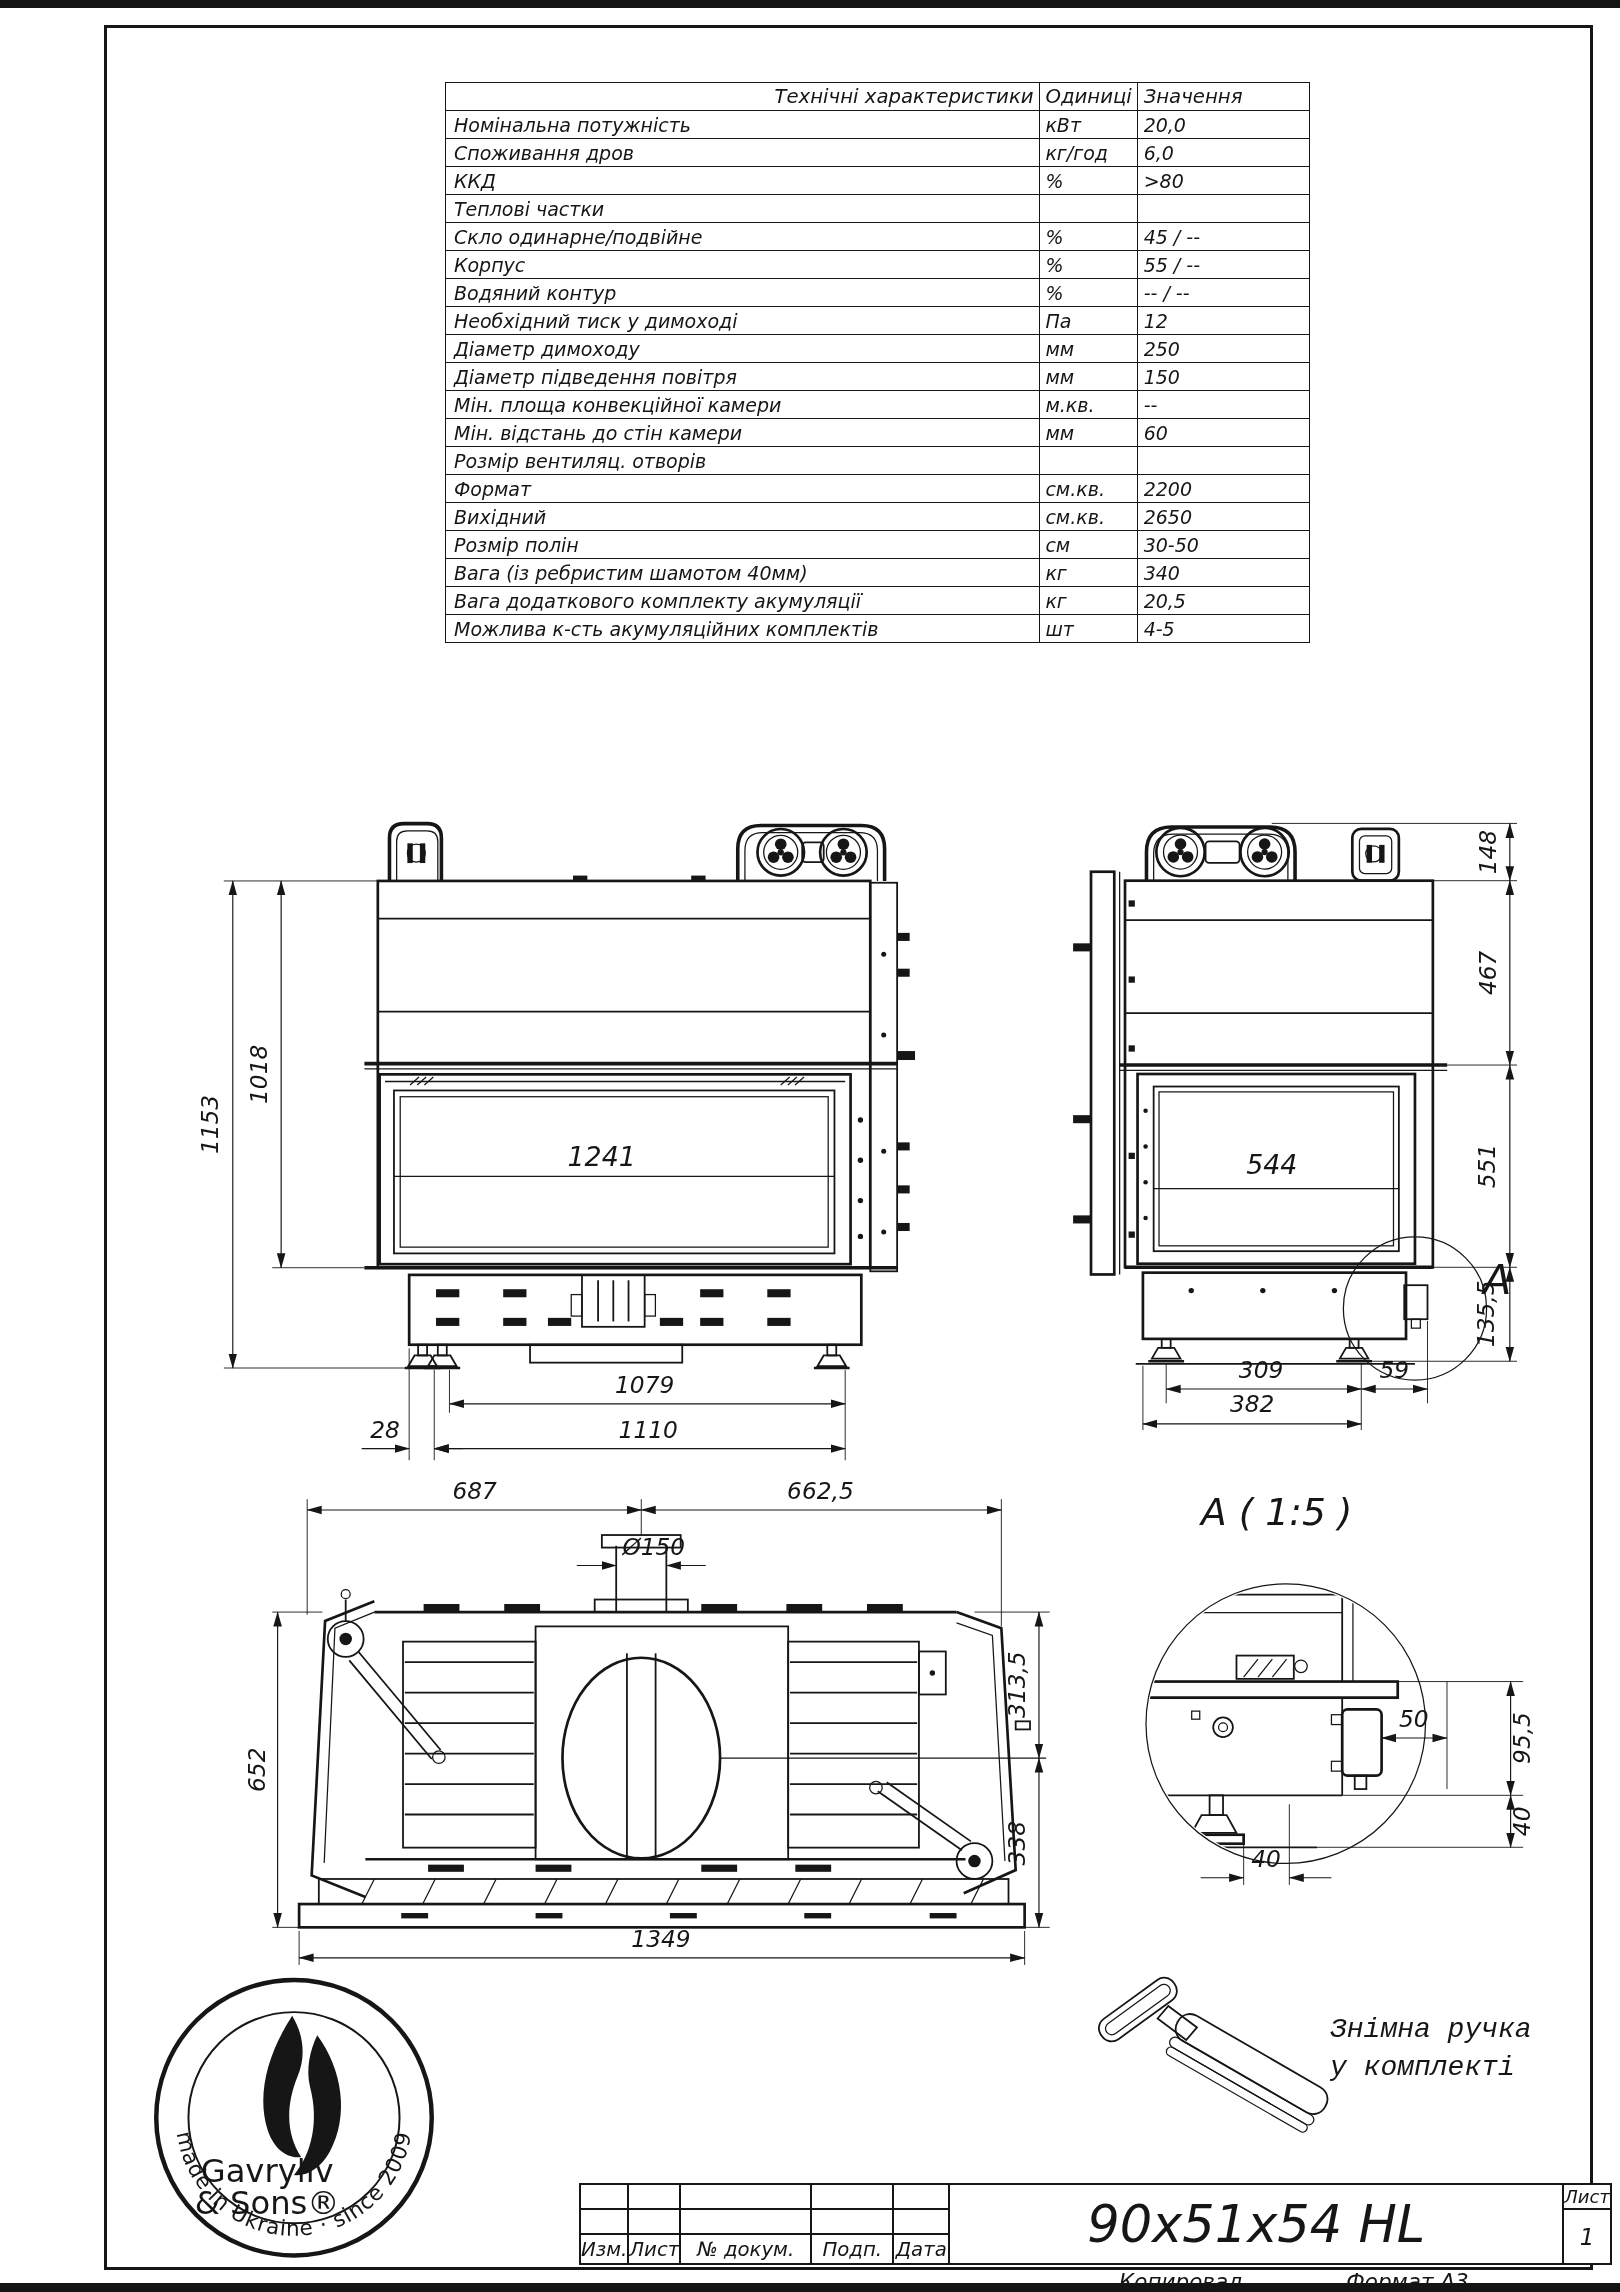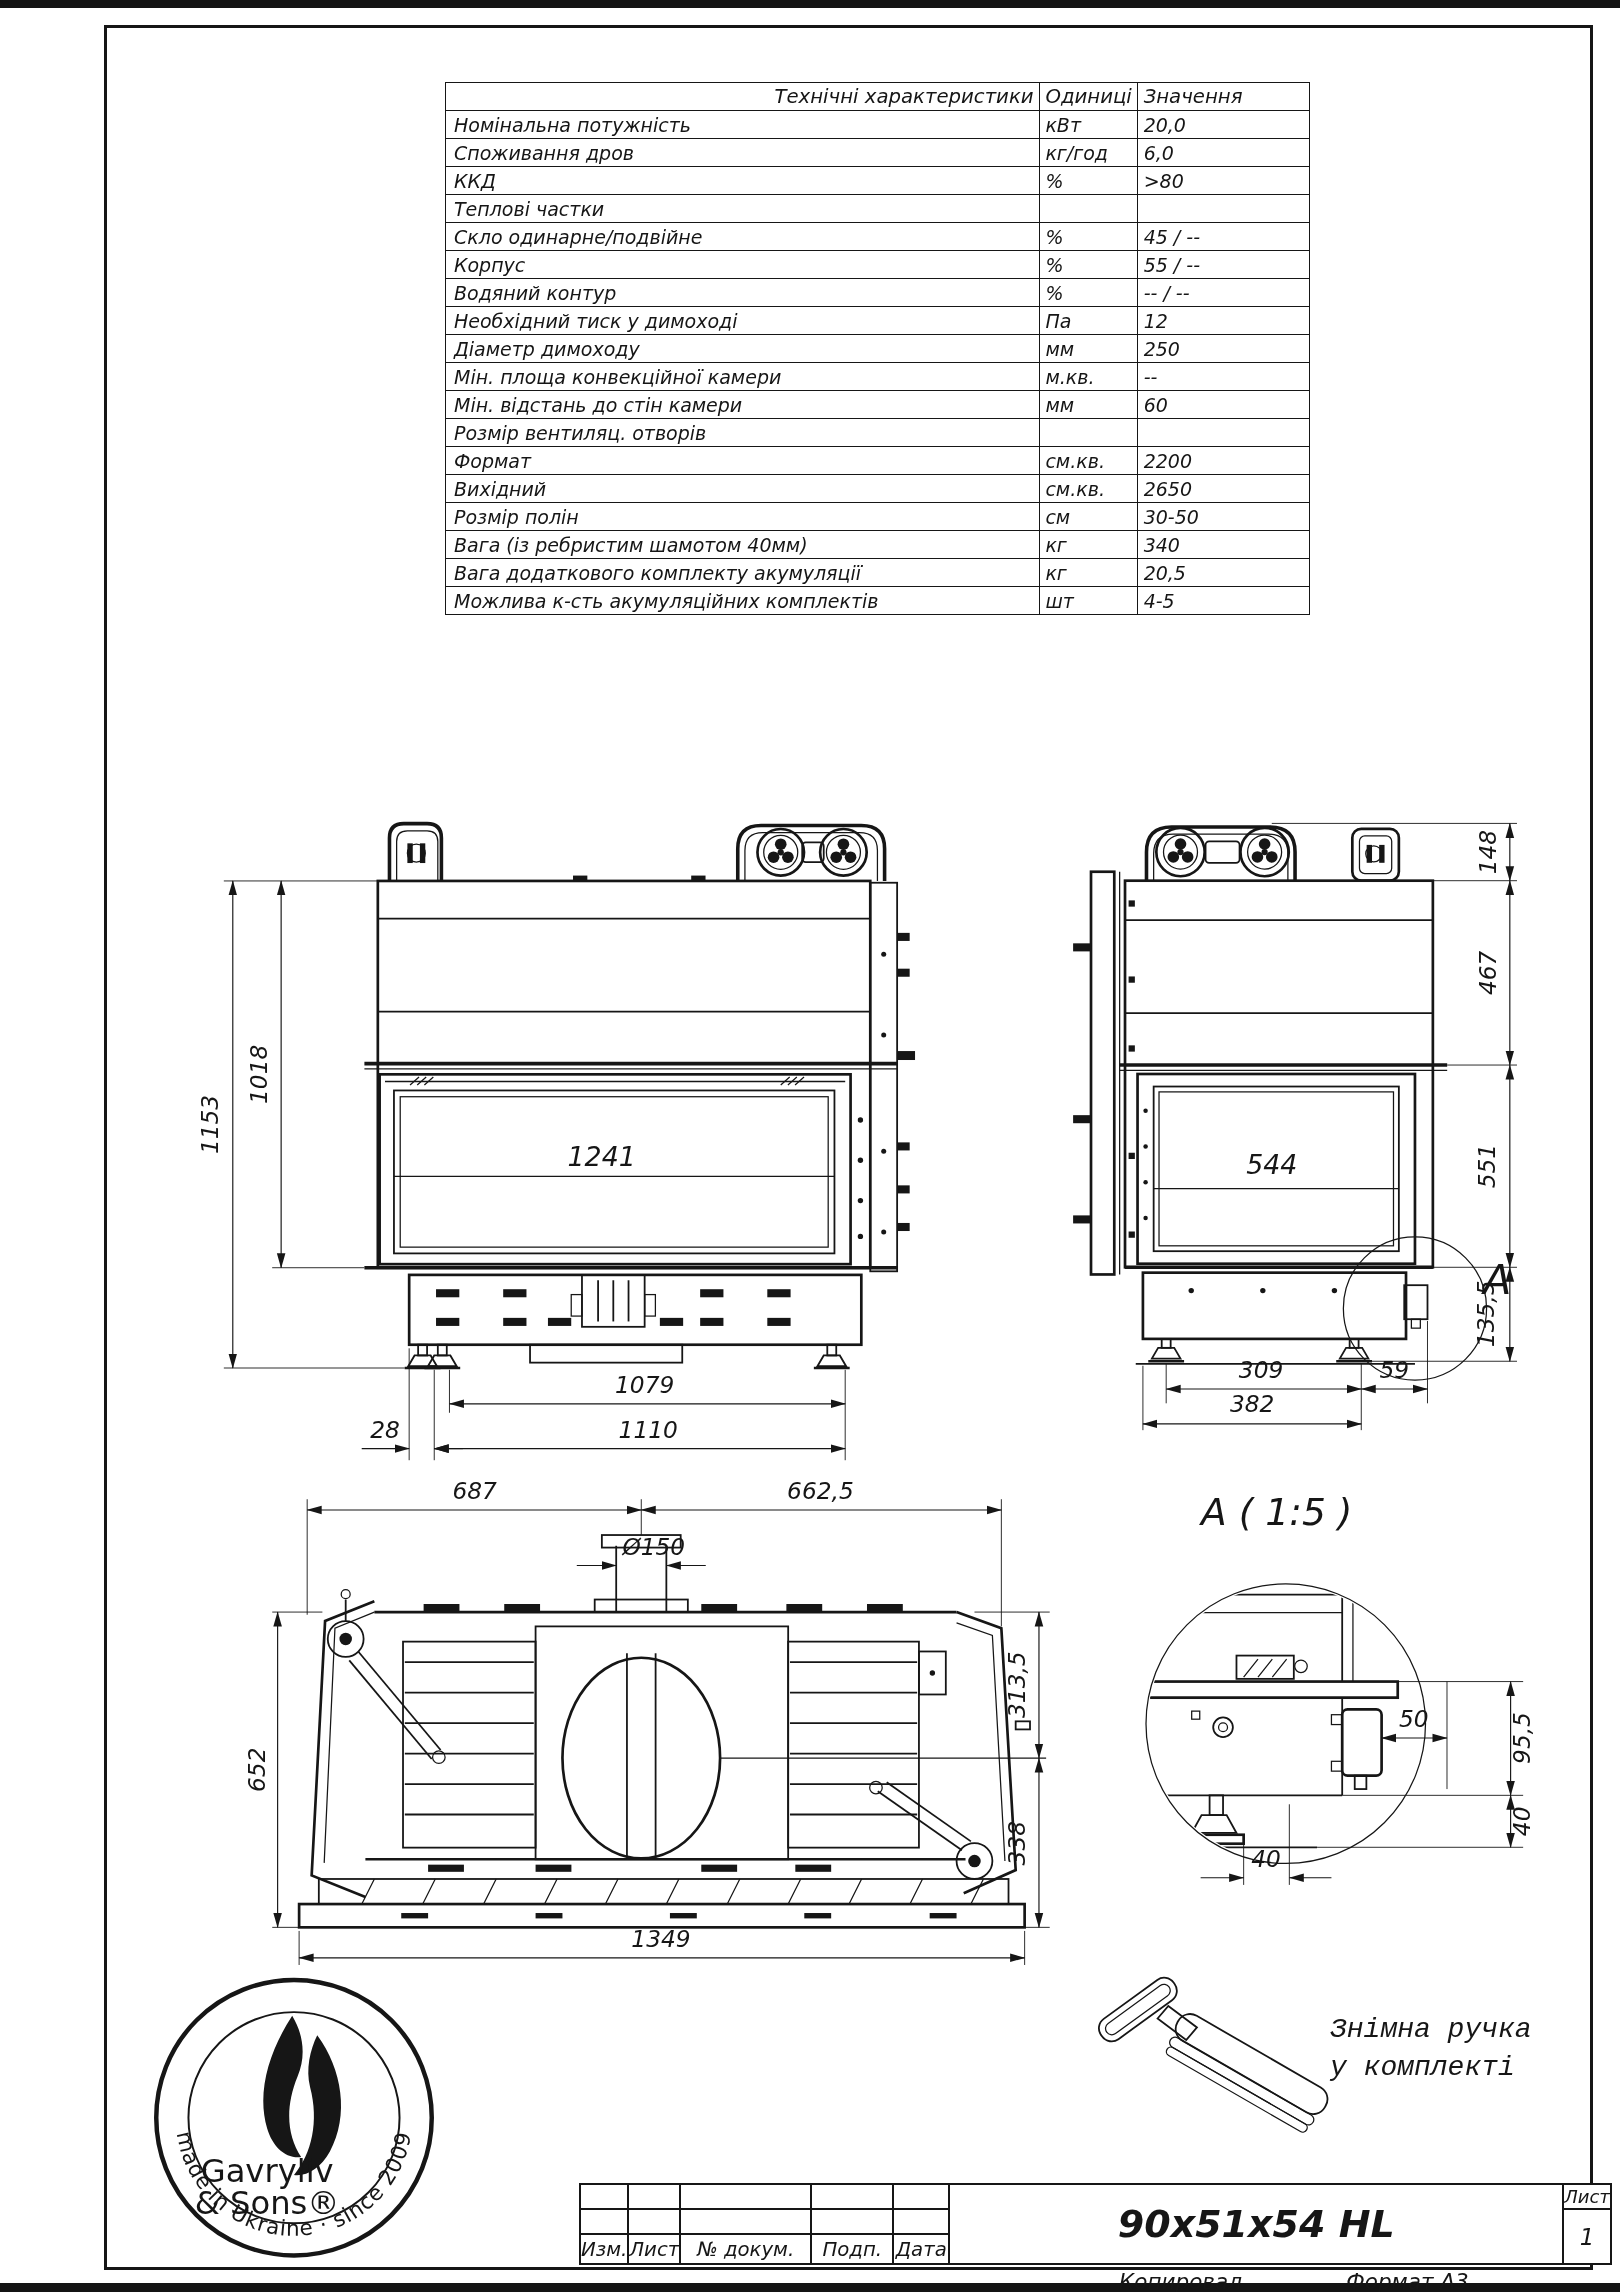--- a/index.html
+++ b/index.html
@@ -42,21 +42,21 @@
 
   
   #handle-caption{position:absolute;left:1330px;top:2011px;font-style:italic;font-size:28px;line-height:1.35;font-family:Liberation Mono, monospace;}
 
   
   .tblock{position:absolute;left:579px;top:2183px;border-collapse:collapse;background:#fff;}
   .tblock td{border:2.2px solid #161616;font-style:italic;font-size:19.7px;text-align:center;padding:0;vertical-align:middle;}
   .tblock tr.tr1 td{height:23px;}
   .tblock tr.tr2 td{height:23px;}
   .tblock tr.tr3 td{height:28px;}
-  .tblock td.model{font-size:38px;font-weight:bold;}
+  .tblock td.model{font-size:51px;}
   .tblock td.sheetnum{font-size:23px;}
   .tblock td.sheetword{font-size:18px;}
 
   .footnote{position:absolute;top:2269px;font-style:italic;font-size:21.5px;text-align:center;}
   #copied-label{left:1109px;width:143px;}
   #format-label{left:1327px;width:161px;}
 </style>
 </head>
 <body>
 
@@ -113,20 +113,25 @@
       </tr>
   <tr>
         <td class="cname">Необхідний тиск у димоході</td>
         <td>Па</td>
         <td>12</td>
       </tr>
   <tr>
         <td class="cname">Діаметр димоходу</td>
         <td>мм</td>
         <td>250</td>
+      </tr>
+  <tr>
+        <td class="cname">Діаметр підведення повітря</td>
+        <td>мм</td>
+        <td>150</td>
       </tr>
   <tr>
         <td class="cname">Мін. площа конвекційної камери</td>
         <td>м.кв.</td>
         <td>--</td>
       </tr>
   <tr>
         <td class="cname">Мін. відстань до стін камери</td>
         <td>мм</td>
         <td>60</td>

